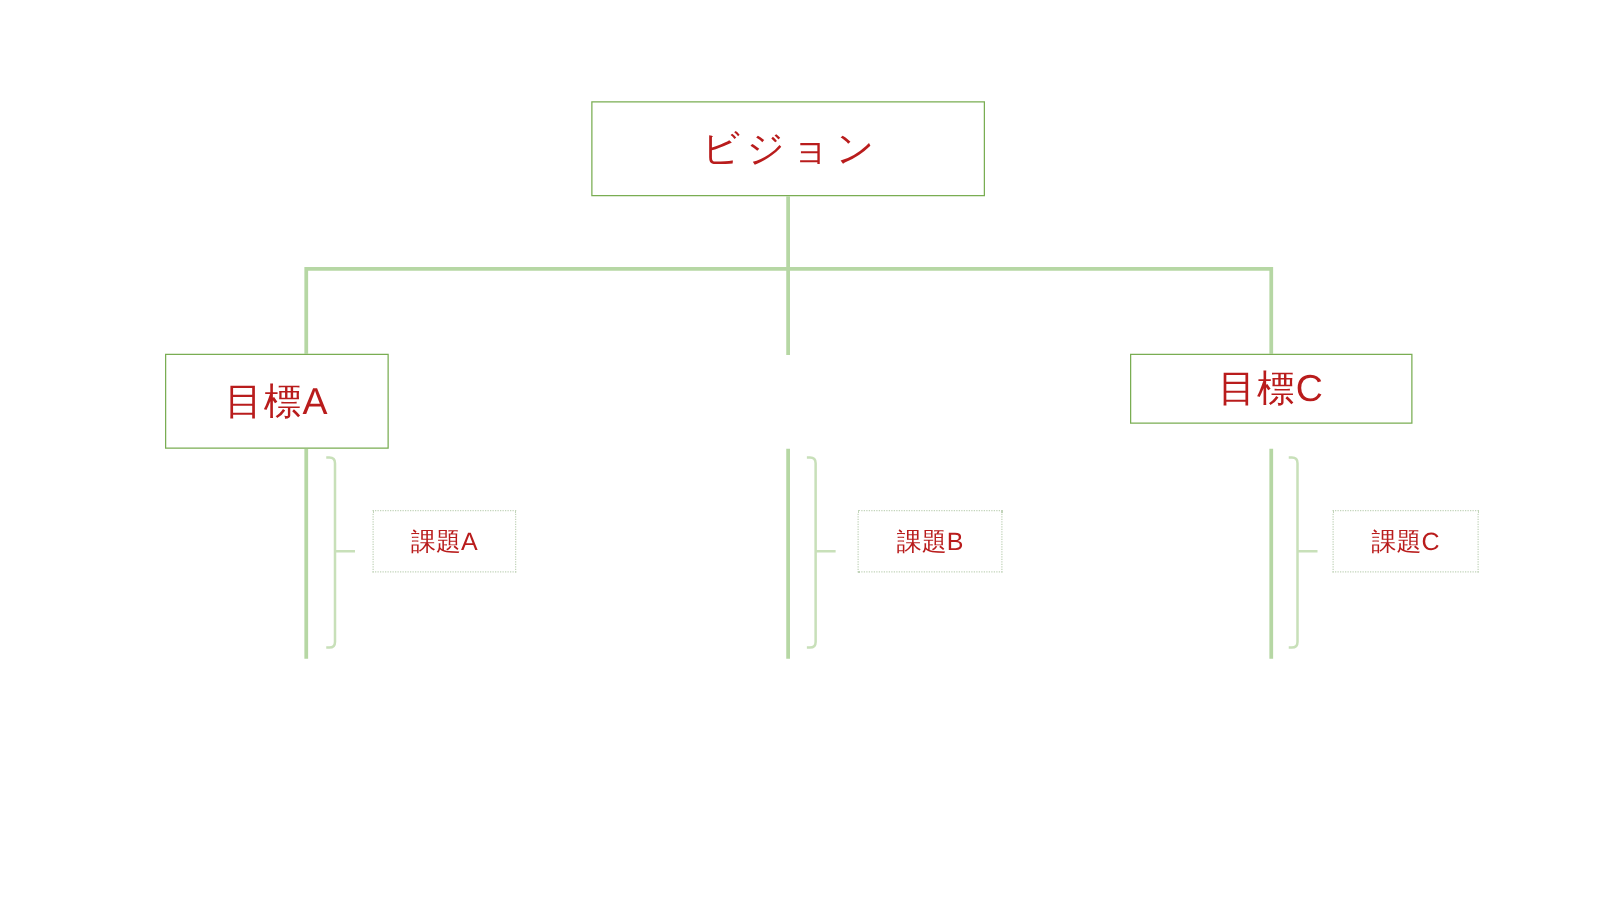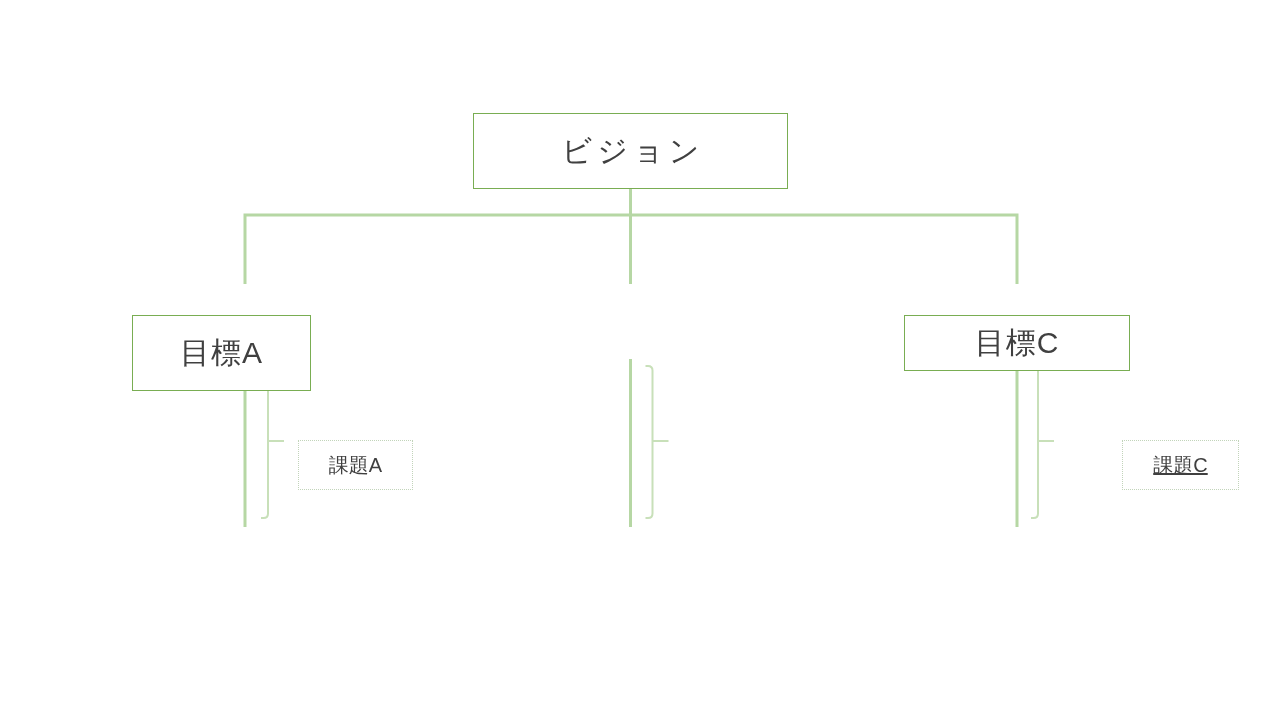--- a/index.html
+++ b/index.html
@@ -30,41 +30,40 @@
   .box {
     position: absolute;
     background: #ffffff;
     border: 1.5px solid #79ad52;
     display: flex;
     align-items: center;
     justify-content: center;
     font-size: 30px;
     font-weight: 300;
     letter-spacing: 1px;
-    color: #404040;
+    color: #b91c1c;
     box-sizing: border-box;
     white-space: nowrap;
-    margin-top: 32px;
   }
   .box.vision {
     left: 473px; top: 81px; width: 315px; height: 76px;
     letter-spacing: 5px;
     padding-left: 5px;
   }
   .box.goal-a { left: 132px; top: 283px; width: 179px; height: 76px; }
   .box.goal-b { left: 517px; top: 283px; width: 229px; height: 76px; }
   .box.goal-c { left: 904px; top: 283px; width: 226px; height: 56px; }
   .box.issue {
     border: 1px dotted #c2d4ba;
     font-size: 20px;
     letter-spacing: 0;
   }
   .box.issue-a { left: 298px; top: 408px; width: 115px; height: 50px; }
   .box.issue-b { left: 686px; top: 408px; width: 116px; height: 50px; }
-  .box.issue-c { left: 1122px; top: 408px; width: 117px; height: 50px; text-decoration: underline; }
+  .box.issue-c { left: 1066px; top: 408px; width: 117px; height: 50px; }
   .box.current {
     left: 133px; top: 527px; width: 997px; height: 77px;
     letter-spacing: 2px;
   }
 </style>
 </head>
 <body>
 
 <div class="slide">
 
@@ -86,18 +85,21 @@
   <div class="box goal-a">
     <span>目標A</span>
   </div>
   <div class="box goal-c">
     <span>目標C</span>
   </div>
 
   <div class="box issue issue-a">
     <span>課題A</span>
   </div>
+  <div class="box issue issue-b">
+    <span>課題B</span>
+  </div>
   <div class="box issue issue-c">
     <span>課題C</span>
   </div>
 
 
 </div>
 
 </body></html>

